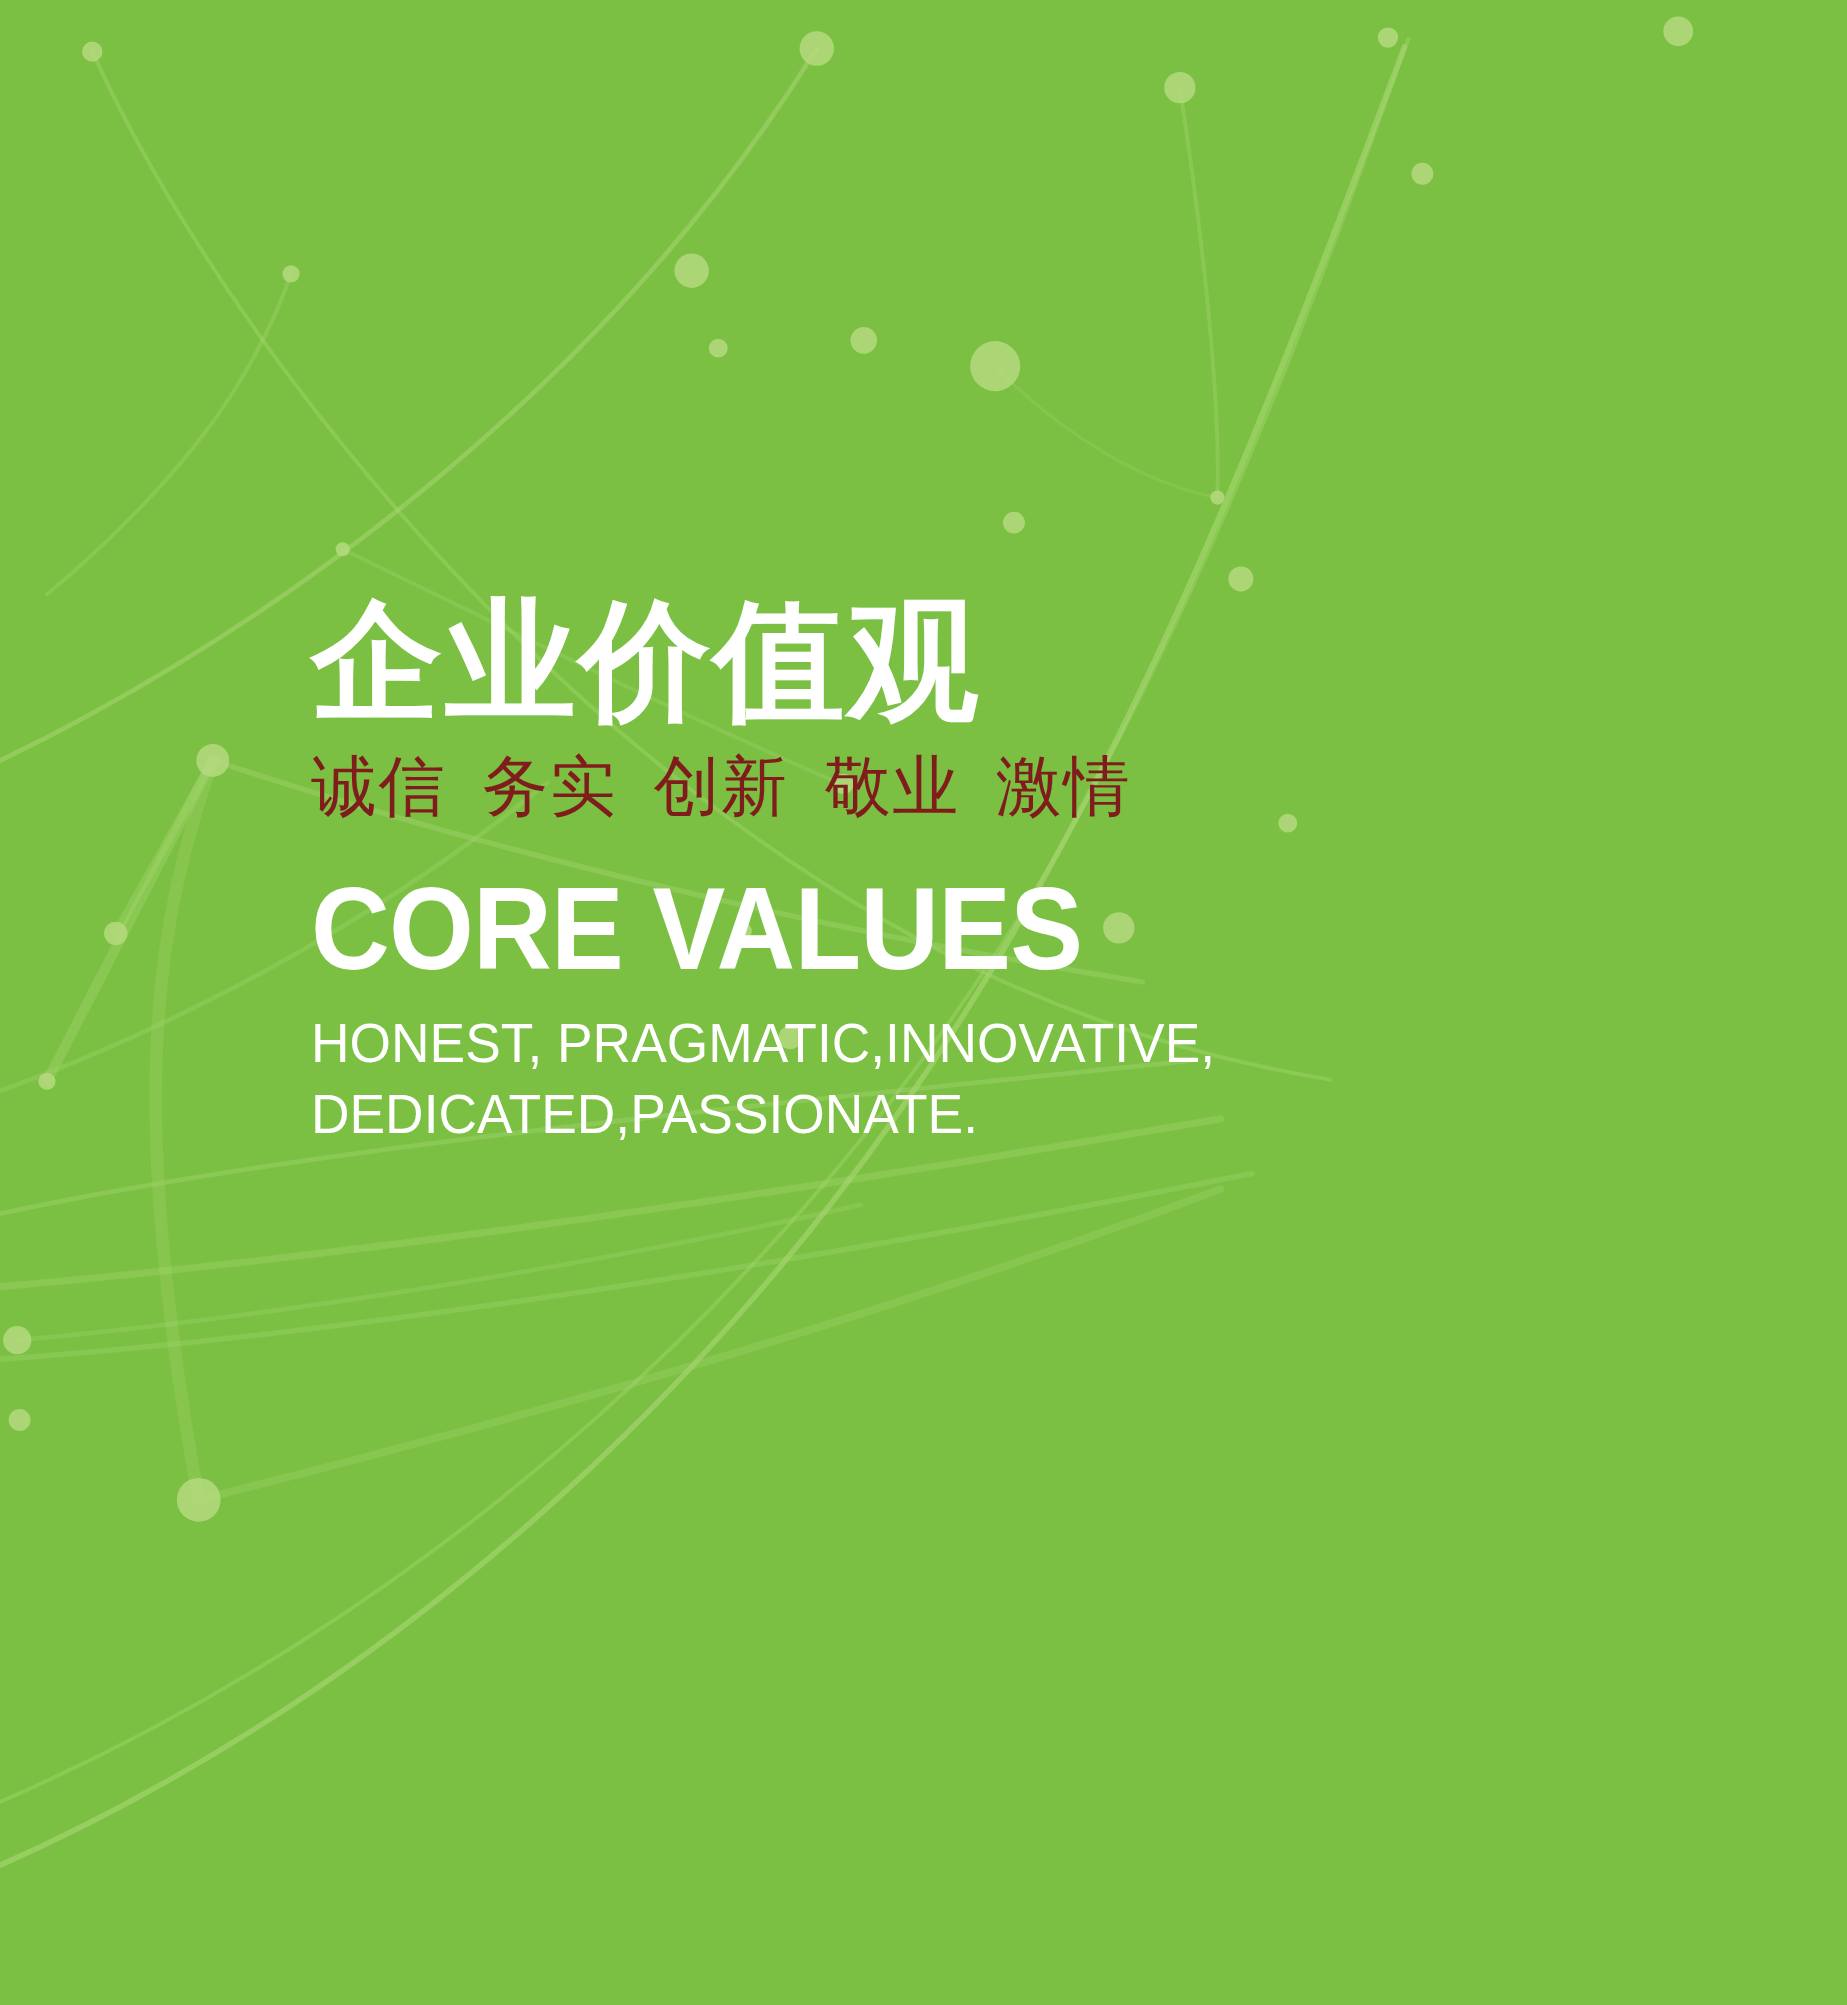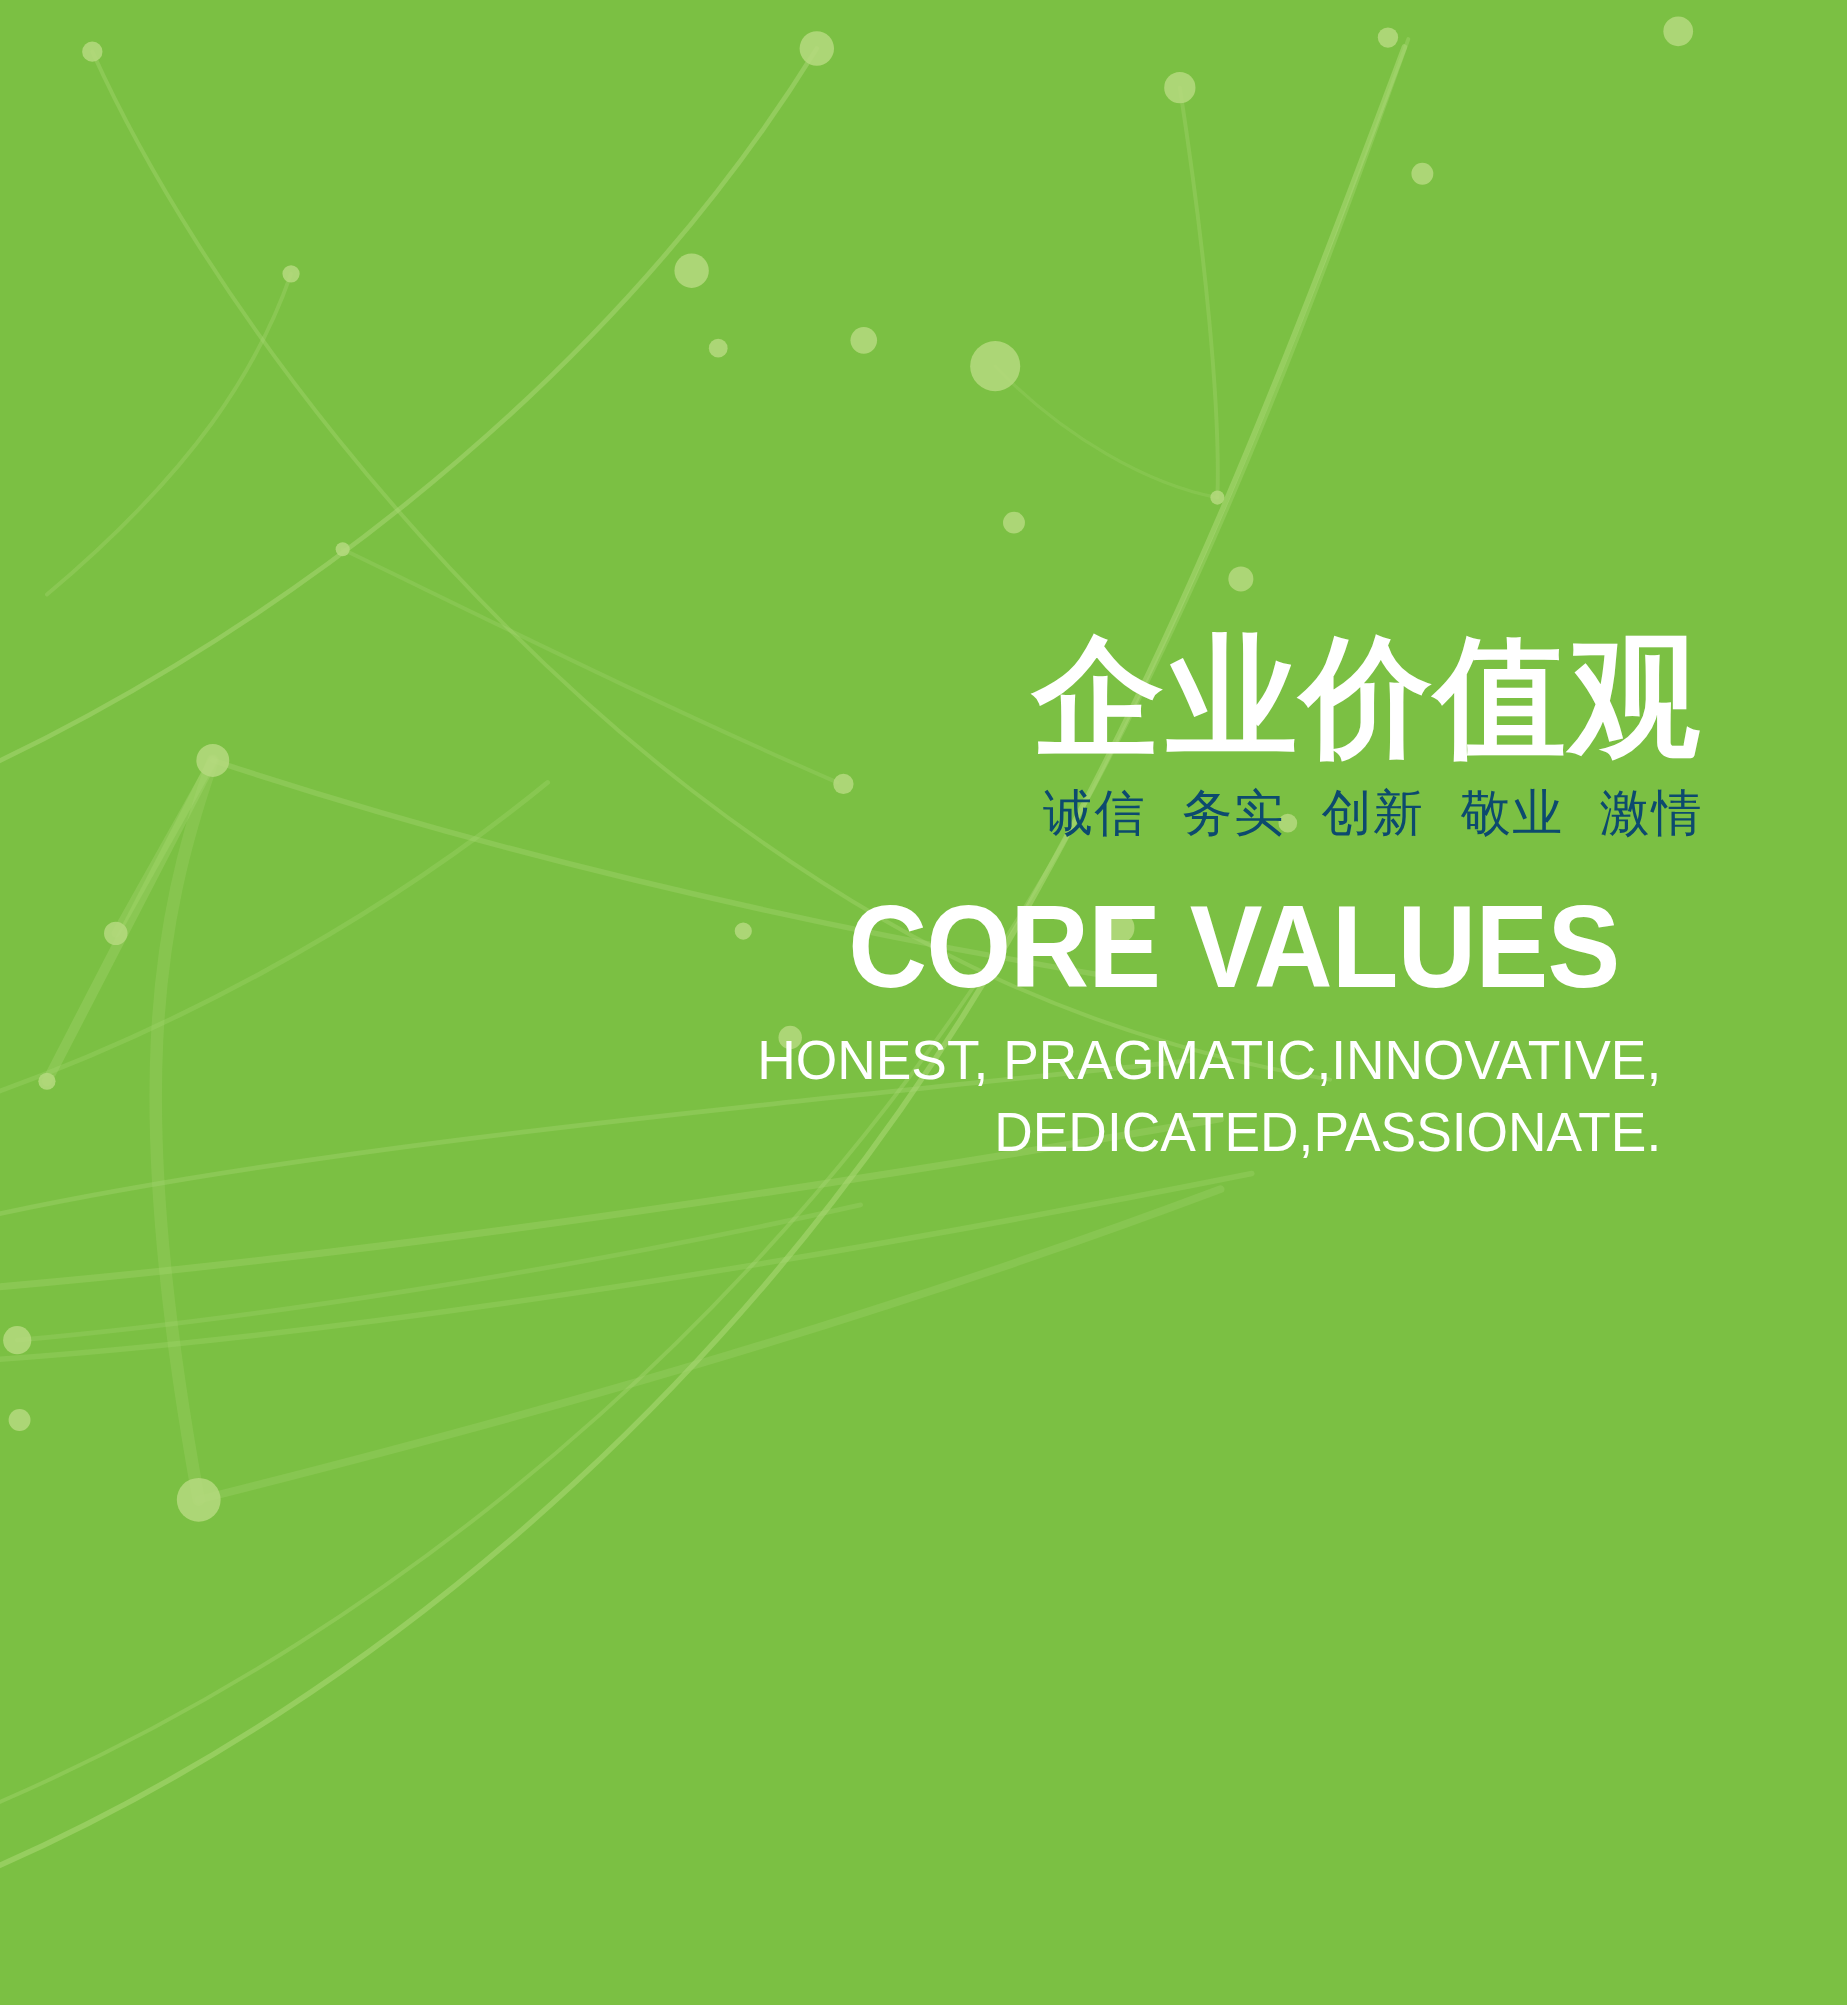--- a/index.html
+++ b/index.html
@@ -22,36 +22,35 @@
     position: absolute;
     inset: 0;
     width: 100%;
     height: 100%;
     pointer-events: none;
   }
   
   #content {
     position: absolute;
     left: 311px;
-    top: 628px;
+    top: 592px;
     width: 1392px;
-    text-align: right;
   }
   .zh-title {
     color: #ffffff;
     font-size: 131px;
     font-weight: 700;
     line-height: 1.06;
     letter-spacing: 3.1px;
     margin: 0 0 17px 0;
     white-space: nowrap;
   }
   .zh-subtitle {
-    color: #0c4a6e;
-    font-size: 50px;
+    color: #7f1d1d;
+    font-size: 66px;
     font-weight: 400;
     line-height: 1.16;
     letter-spacing: 1.6px;
     margin: 0 0 47px 0;
     white-space: nowrap;
   }
   .zh-subtitle .gap { display: inline-block; width: 36px; }
   .en-title {
     color: #ffffff;
     font-size: 116px;

